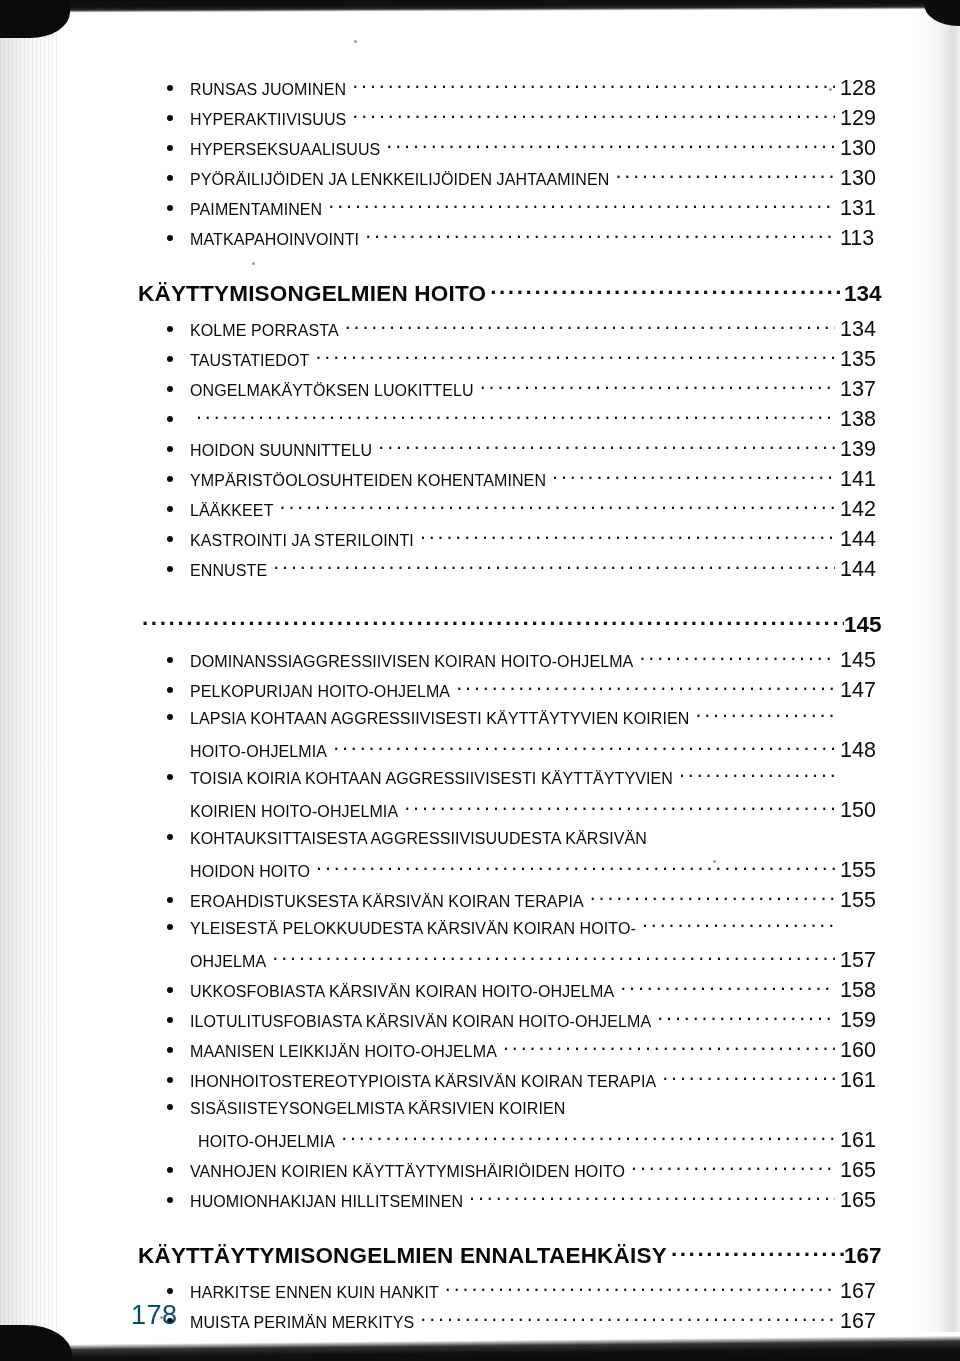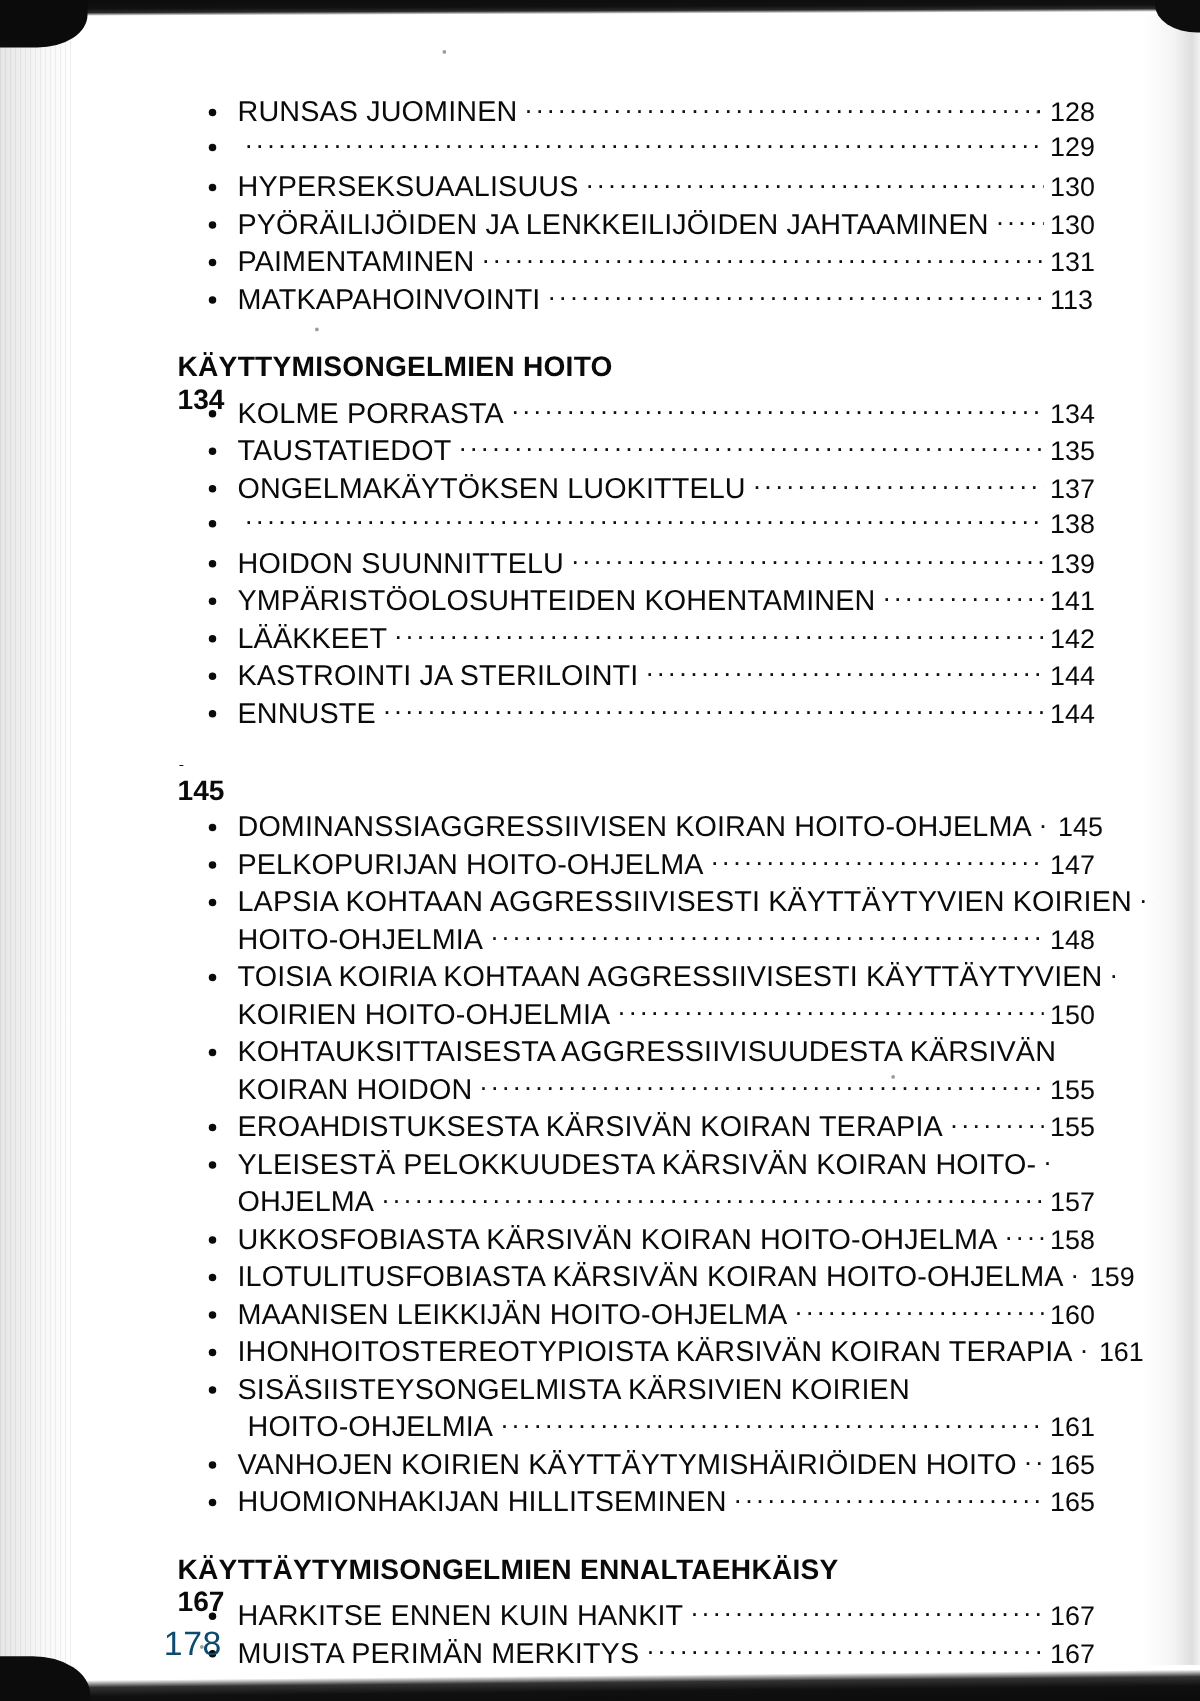--- a/index.html
+++ b/index.html
@@ -120,21 +120,21 @@
     height: 6px;
     border-radius: 50%;
     background: #0a0a0a;
     position: relative;
     top: -4px;
     left: 29px;
   }
 
   .label {
     flex: 0 0 auto;
-    font-size: 23px;
+    font-size: 16px;
     letter-spacing: 0.1px;
   }
 
   .leader {
     flex: 1 1 auto;
     min-width: 10px;
     overflow: hidden;
     position: relative;
     height: 1em;
     margin: 0 5px 0 6px;
@@ -179,21 +179,21 @@
     font-weight: 700;
     font-size: 22.5px;
     width: 46px;
   }
   .section .leader { margin: 0 0 0 4px; }
   .section .leader::before {
     font-size: 22.5px;
     letter-spacing: 2.6px;
     font-weight: 700;
   }
-  .section .line { height: 34px; flex-direction: column; }
+  .section .line { height: 34px; }
 
   
   #folio {
     position: absolute;
     left: 131px;
     top: 1300px;
     font-size: 27px;
     color: #0c4a6e;
     letter-spacing: 0.5px;
   }
@@ -221,20 +221,21 @@
         <div class="line">
           <span class="bullet-col"><span class="dot"></span></span>
           <span class="label">RUNSAS JUOMINEN</span>
           <span class="leader"></span>
           <span class="pageno">128</span>
         </div>
       </div>
       <div class="toc-entry item">
         <div class="line">
           <span class="bullet-col"><span class="dot"></span></span>
+          <span class="label">HYPERAKTIIVISUUS</span>
           <span class="leader"></span>
           <span class="pageno">129</span>
         </div>
       </div>
       <div class="toc-entry item">
         <div class="line">
           <span class="bullet-col"><span class="dot"></span></span>
           <span class="label">HYPERSEKSUAALISUUS</span>
           <span class="leader"></span>
           <span class="pageno">130</span>
@@ -402,21 +403,21 @@
         <div class="line">
           <span class="bullet-col"><span class="dot"></span></span>
           <span class="label">KOHTAUKSITTAISESTA AGGRESSIIVISUUDESTA KÄRSIVÄN</span>
           <span class="leader" style="visibility: hidden;"></span>
           <span class="pageno"></span>
         </div>
       </div>
       <div class="toc-entry item cont">
         <div class="line">
           <span class="bullet-col"></span>
-          <span class="label">KOIRAN HOIDON</span>
+          <span class="label">HOIDON HOITO</span>
           <span class="leader"></span>
           <span class="pageno">155</span>
         </div>
       </div>
       <div class="toc-entry item">
         <div class="line">
           <span class="bullet-col"><span class="dot"></span></span>
           <span class="label">EROAHDISTUKSESTA KÄRSIVÄN KOIRAN TERAPIA</span>
           <span class="leader"></span>
           <span class="pageno">155</span>

